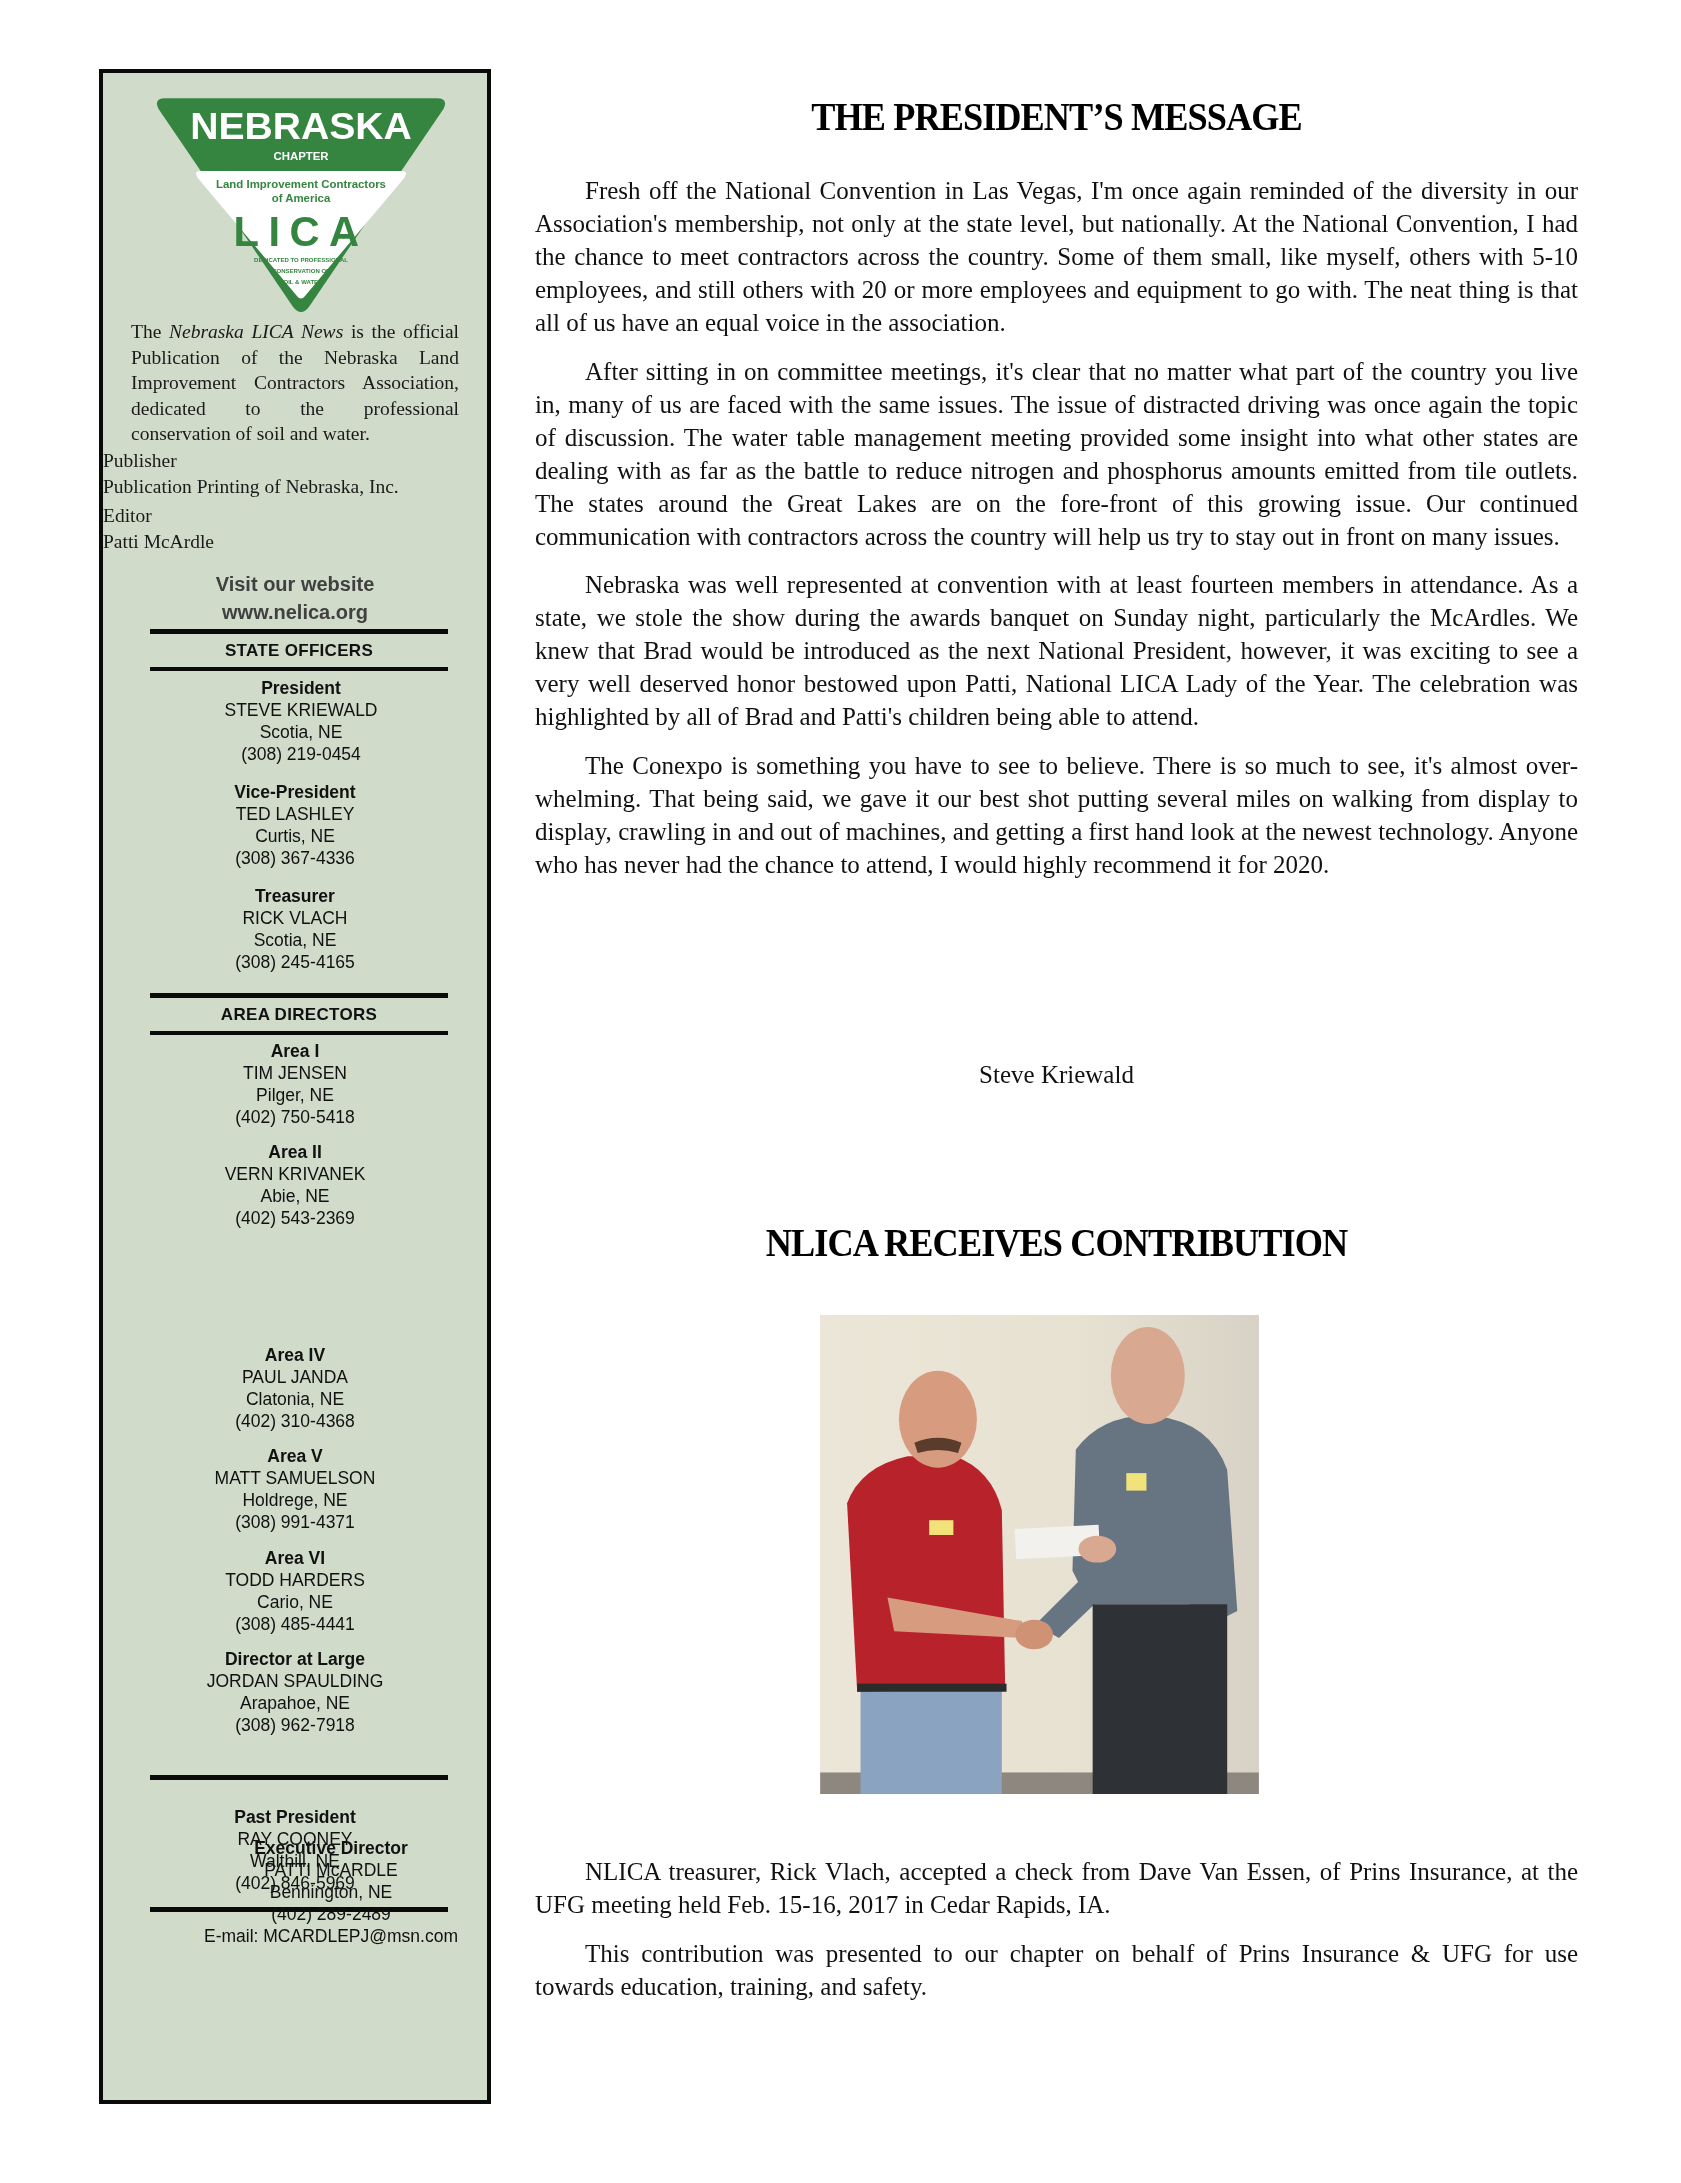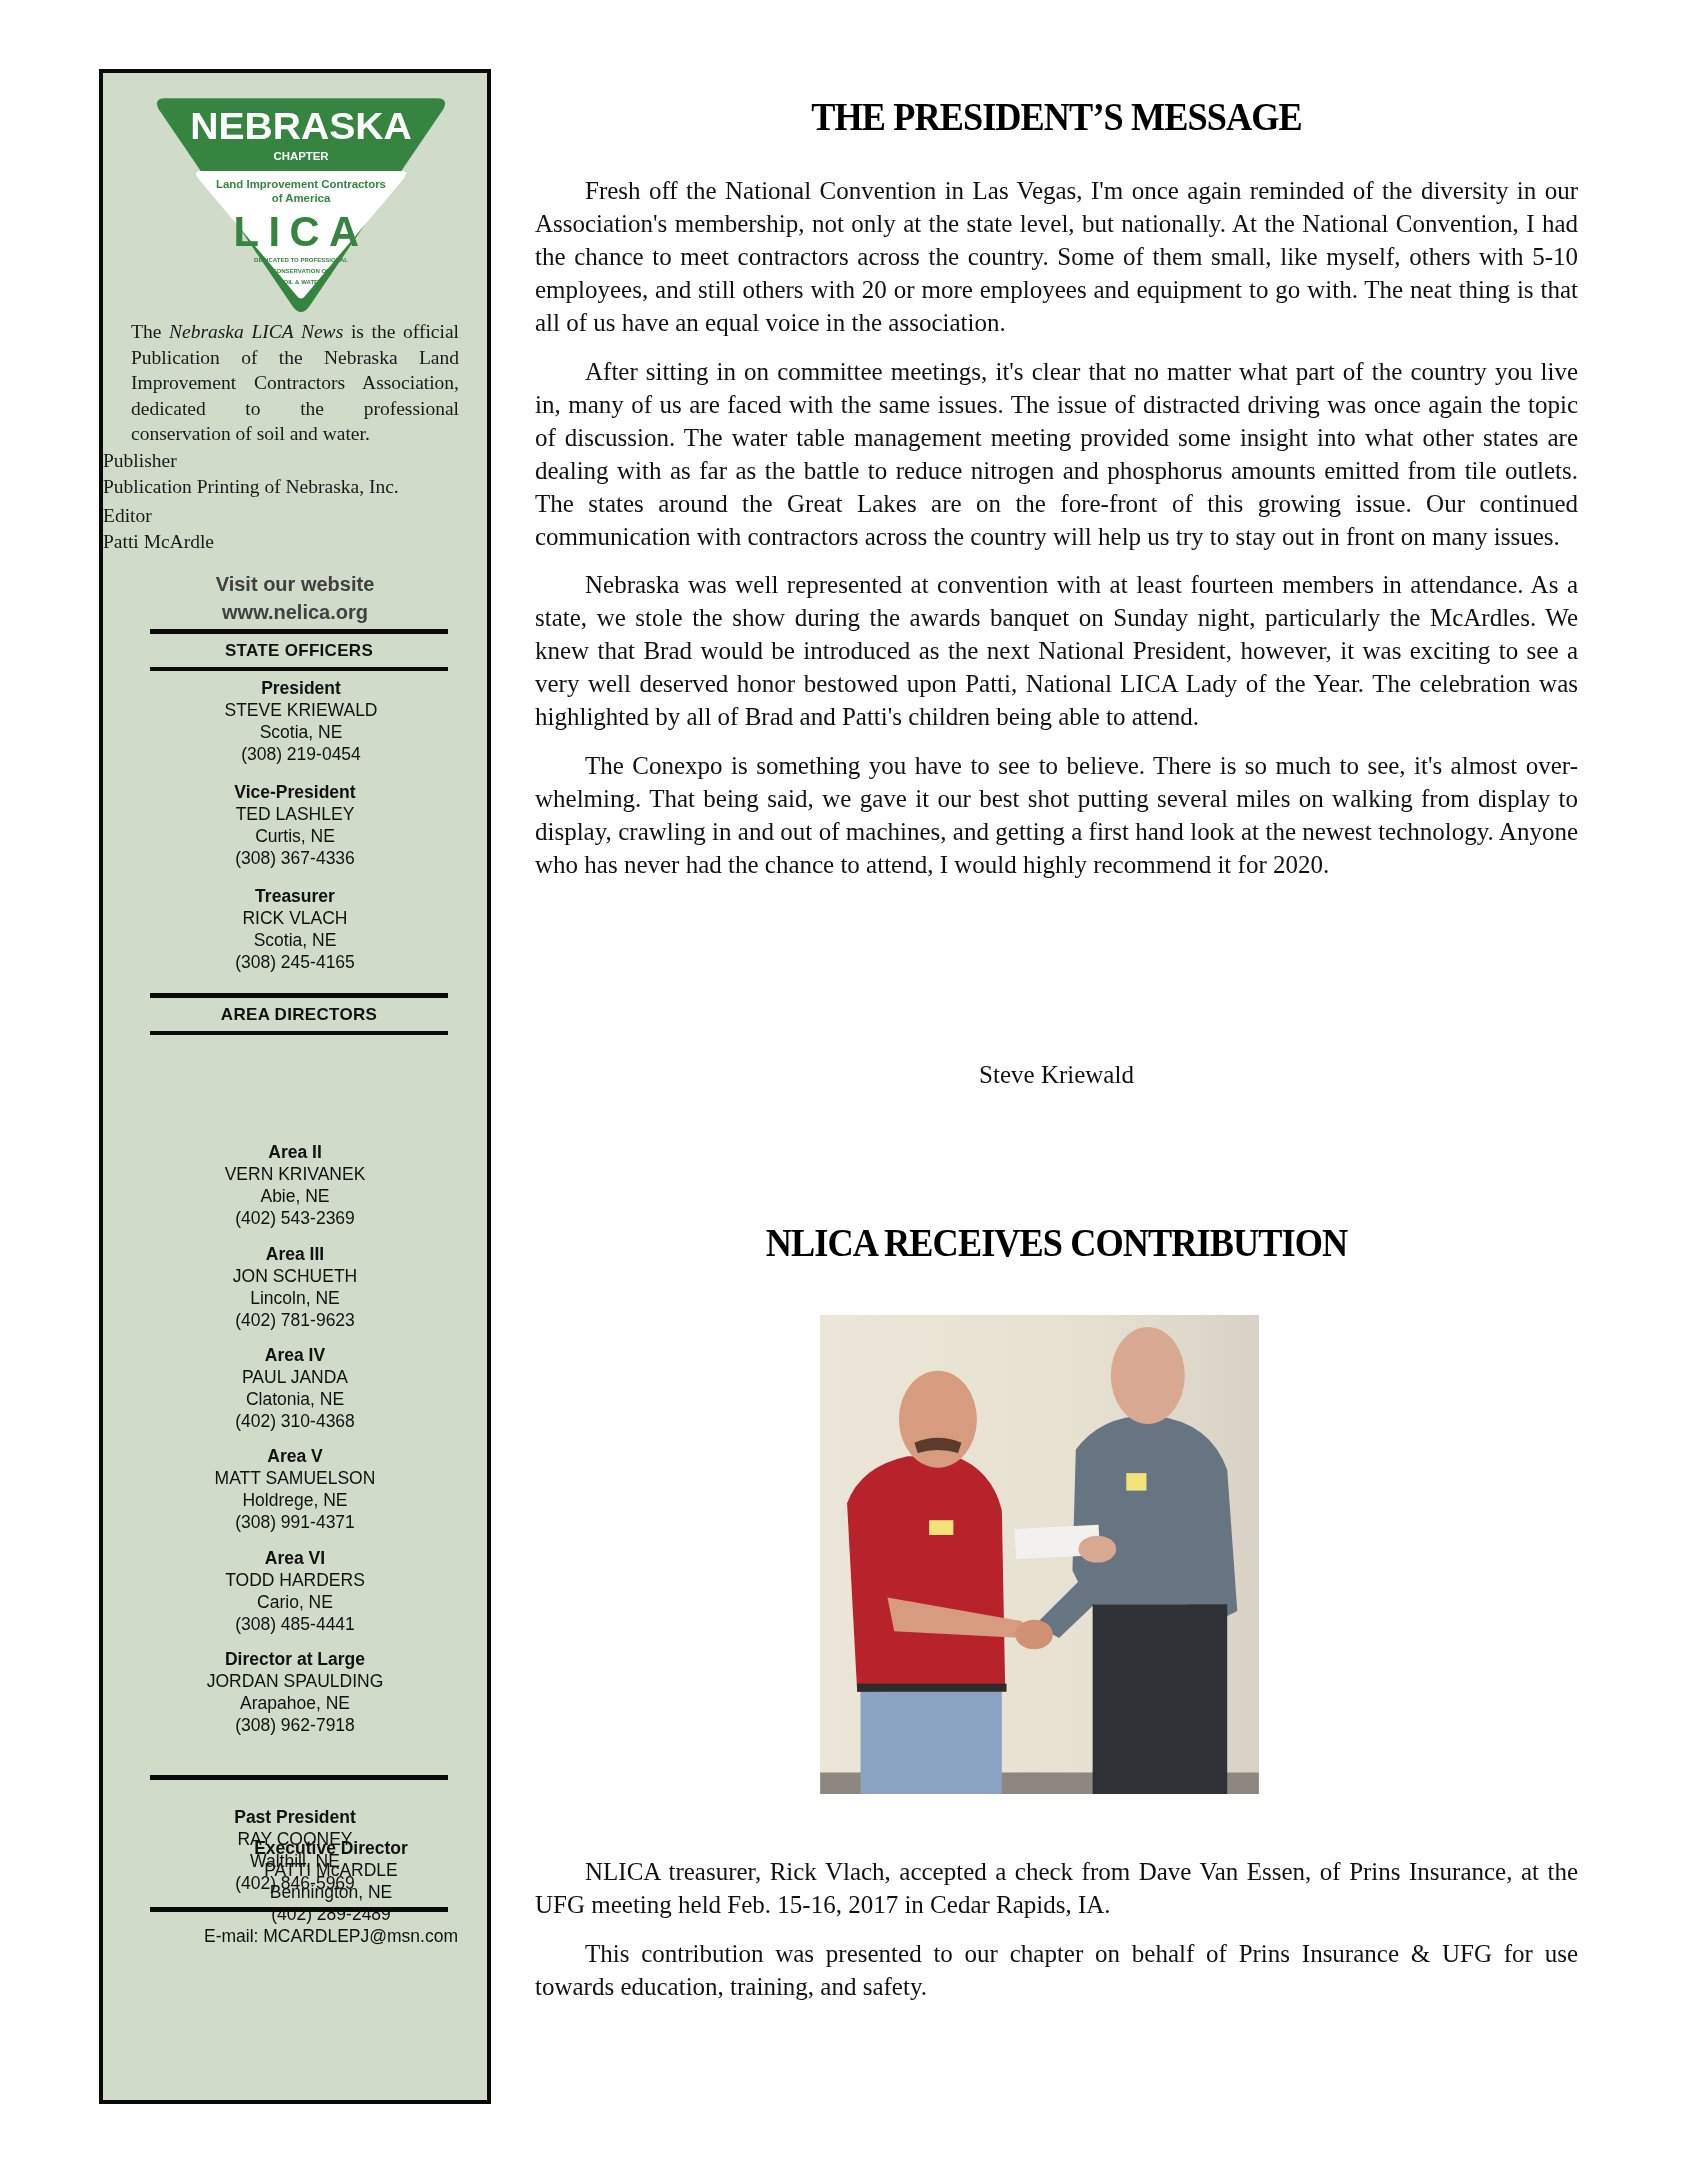--- a/index.html
+++ b/index.html
@@ -124,31 +124,31 @@
     <div>Scotia, NE</div>
     <div>(308) 245-4165</div>
   </div>
 
   <div class="sec-head" style="top:920px;">
     <div class="rule"></div>
     <div class="label">AREA DIRECTORS</div>
     <div class="rule"></div>
   </div>
 
+  <div class="person" style="top:967px;">
+    <div class="role">Area I</div>
+    <div>TIM JENSEN</div>
+    <div>Pilger, NE</div>
+    <div>(402) 750-5418</div>
+  </div>
   <div class="person" style="top:1068px;">
     <div class="role">Area II</div>
     <div>VERN KRIVANEK</div>
     <div>Abie, NE</div>
     <div>(402) 543-2369</div>
-  </div>
-  <div class="person" style="top:1170px;">
-    <div class="role">Area III</div>
-    <div>JON SCHUETH</div>
-    <div>Lincoln, NE</div>
-    <div>(402) 781-9623</div>
   </div>
   <div class="person" style="top:1271px;">
     <div class="role">Area IV</div>
     <div>PAUL JANDA</div>
     <div>Clatonia, NE</div>
     <div>(402) 310-4368</div>
   </div>
   <div class="person" style="top:1372px;">
     <div class="role">Area V</div>
     <div>MATT SAMUELSON</div>

